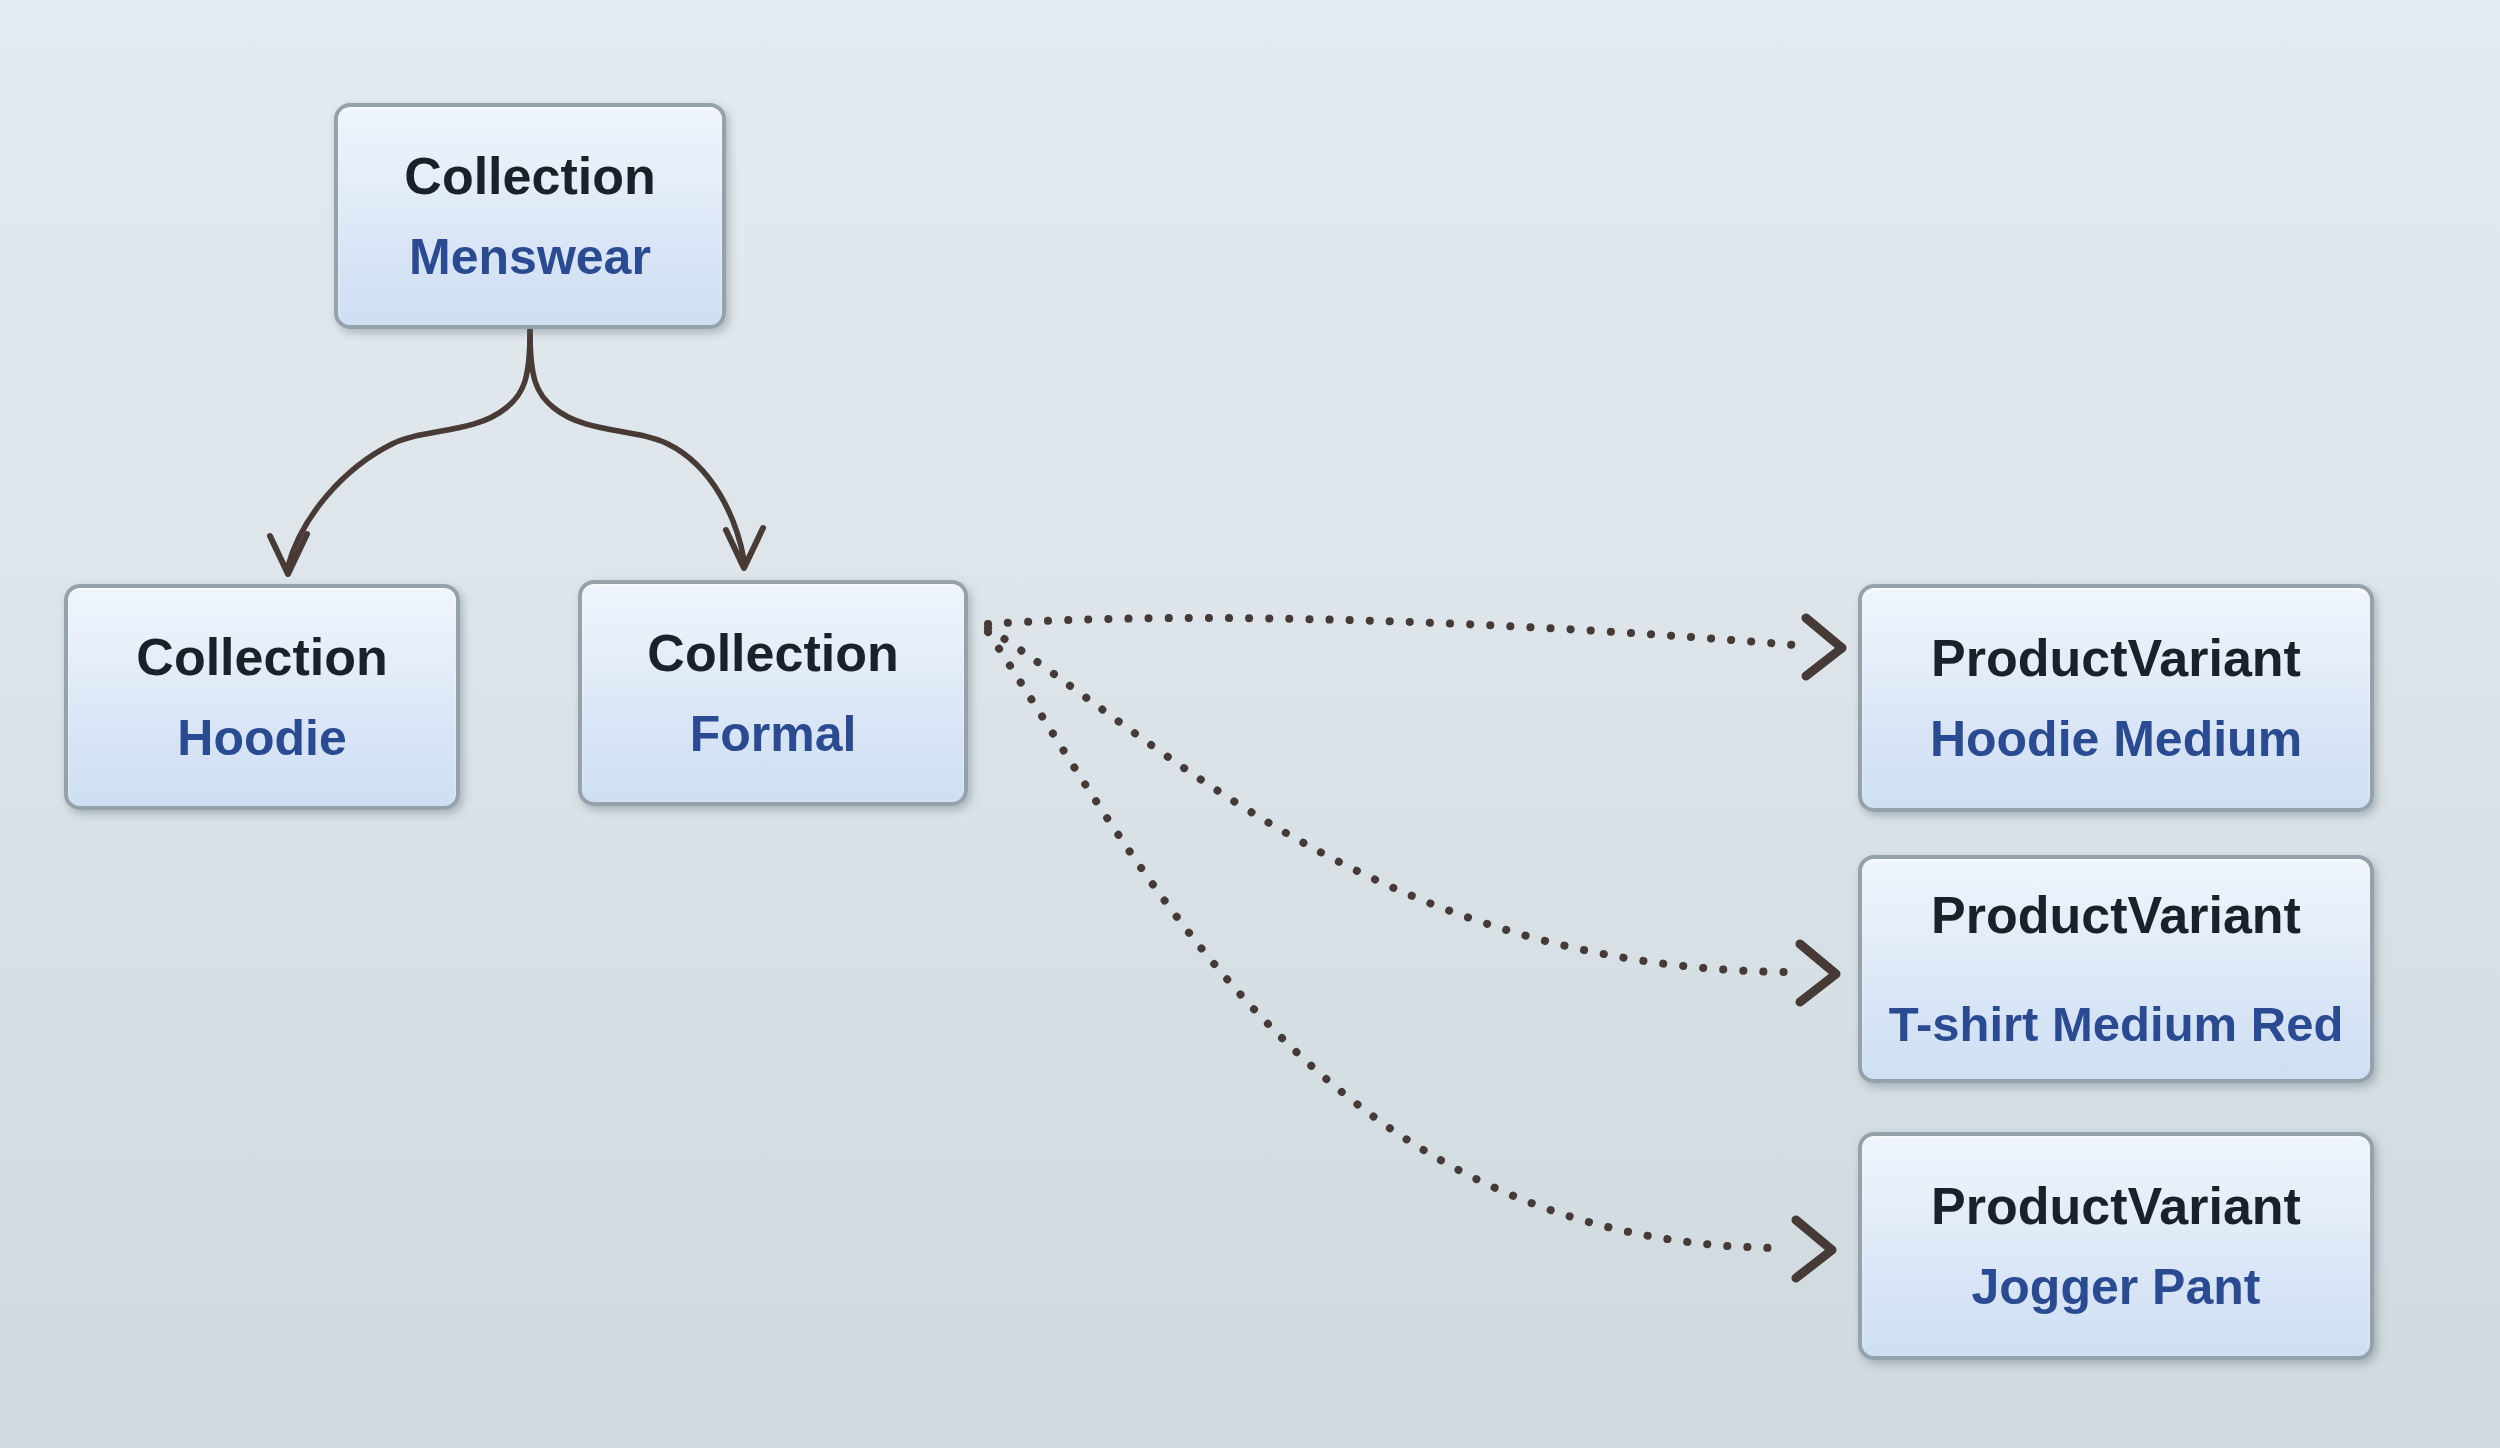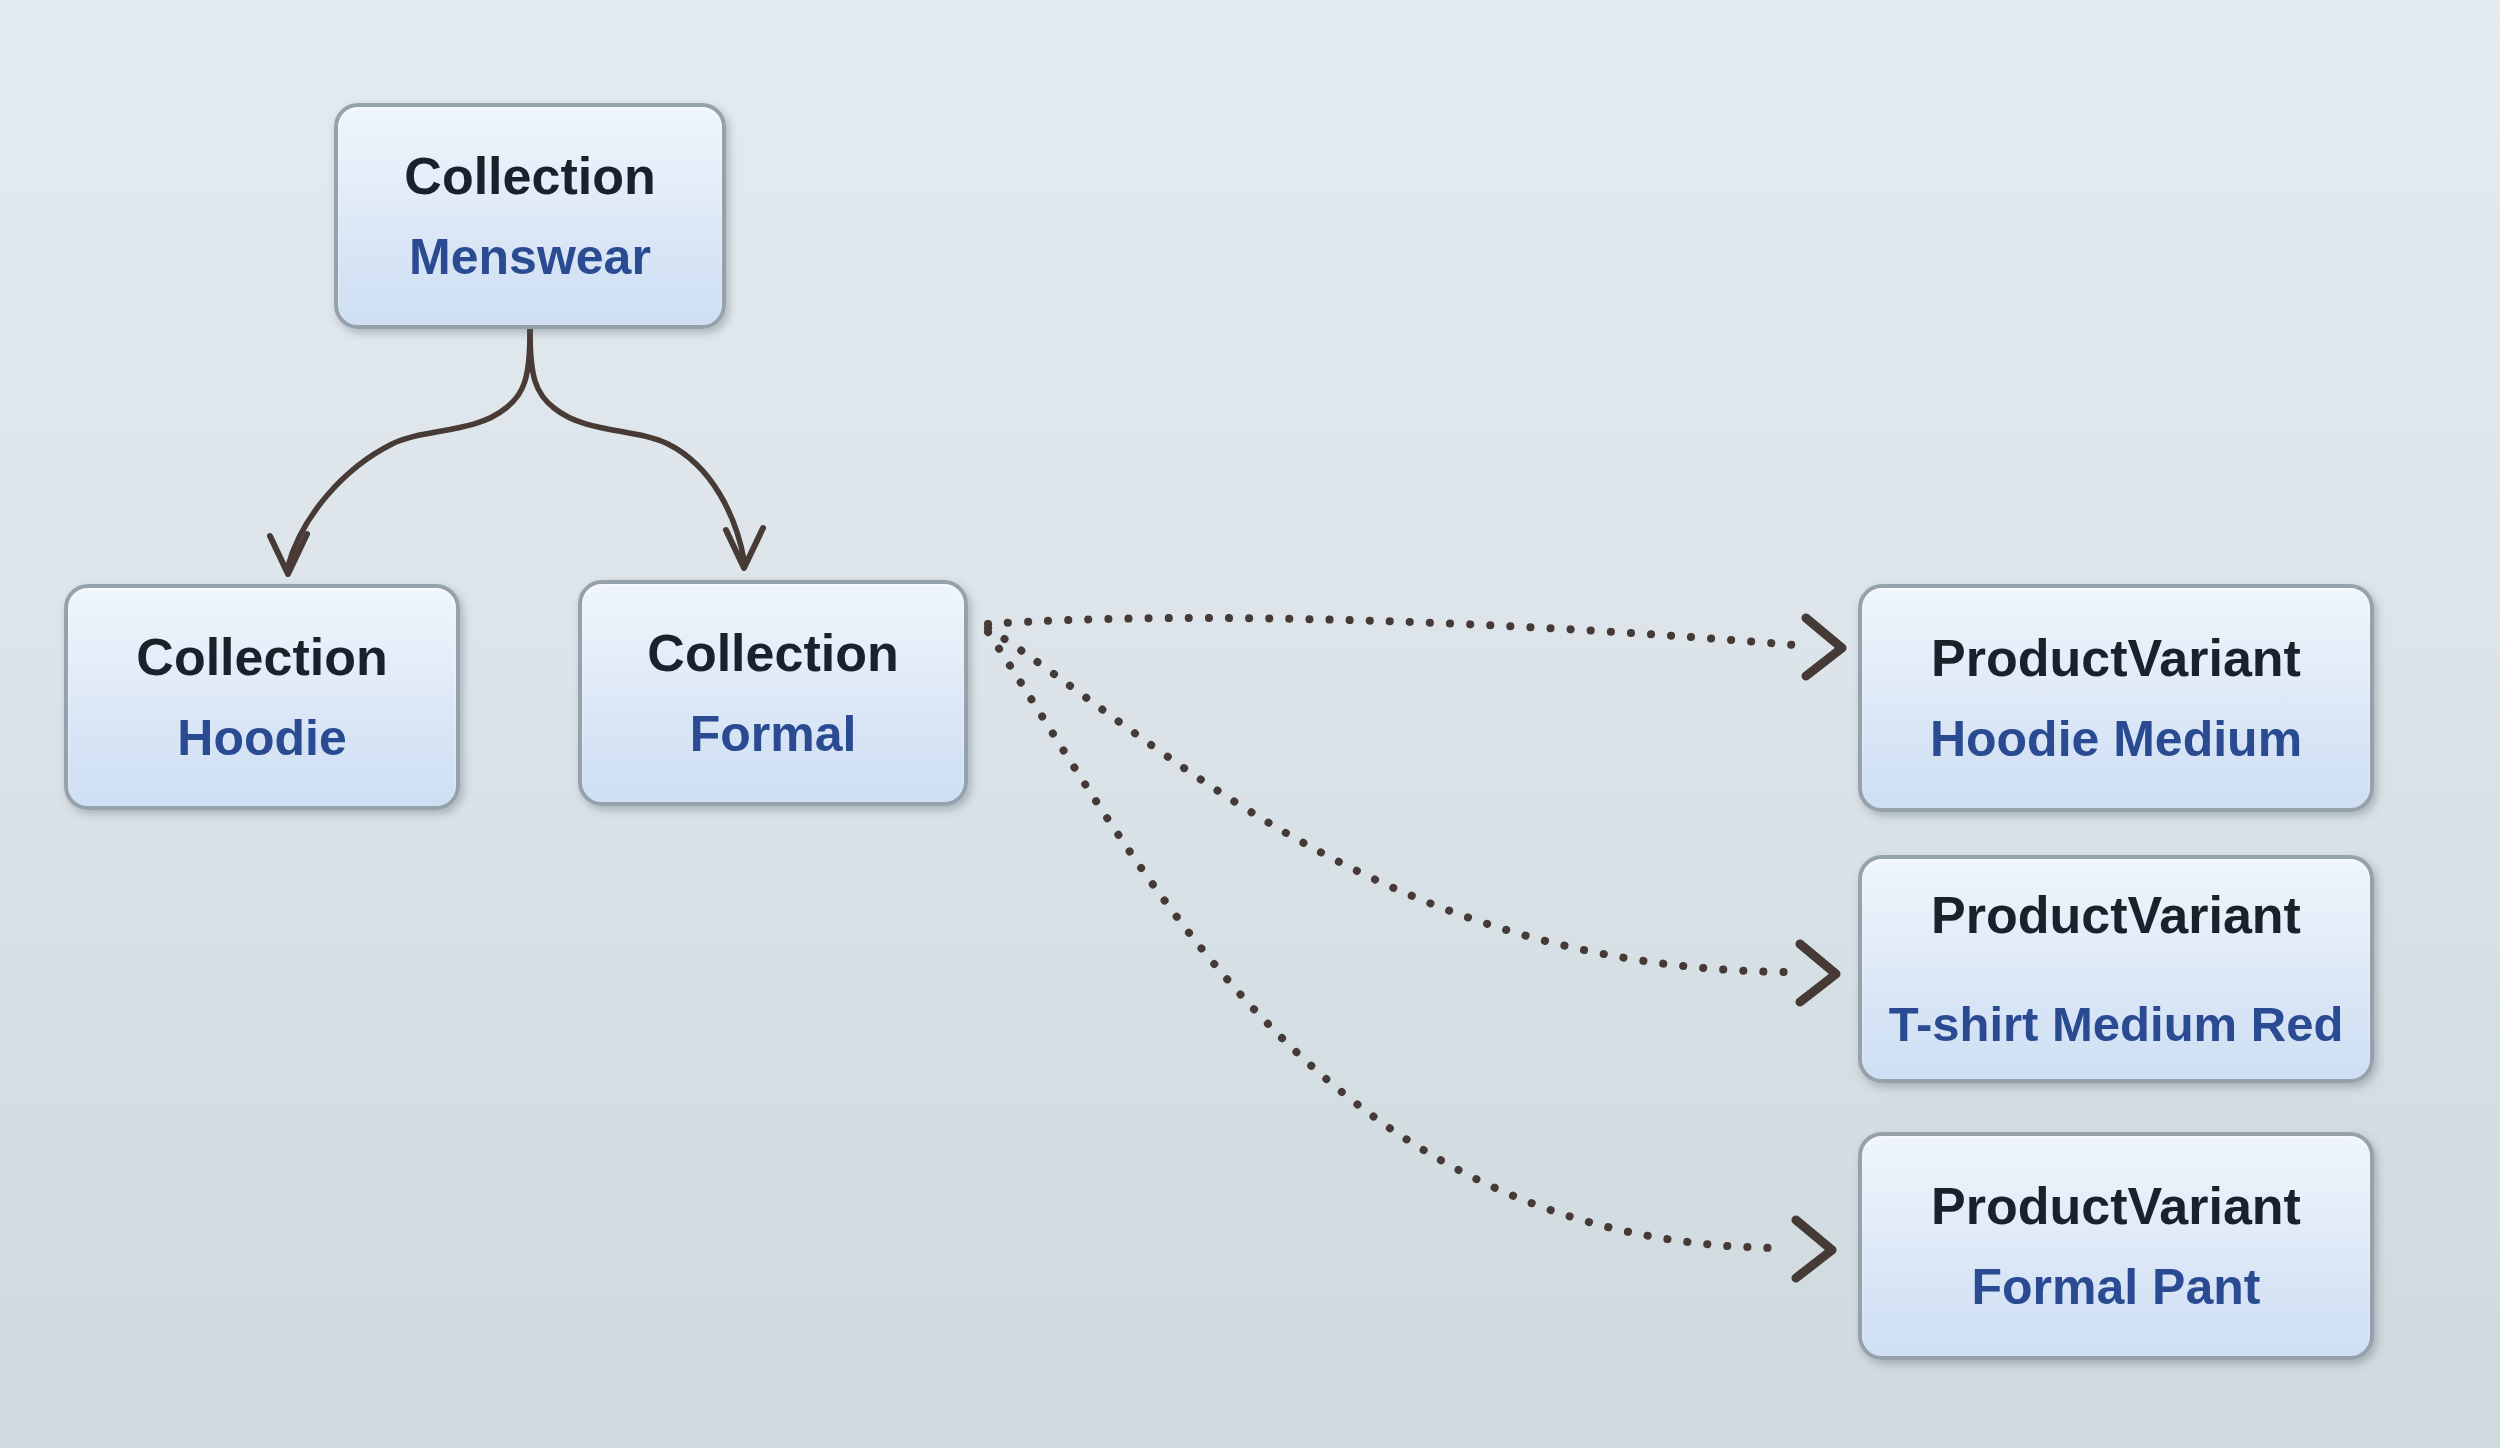--- a/index.html
+++ b/index.html
@@ -10,21 +10,21 @@
   .canvas{
     position:relative;width:2500px;height:1448px;
     background:linear-gradient(180deg,#e3eaf0 0%,#dde5ea 42%,#d5dee3 72%,#cfd9de 100%);
   }
   svg.edges{position:absolute;inset:0;pointer-events:none;}
 
   .node{
     position:absolute;
     box-sizing:border-box;
     border:4px solid #95a2ac;
-    border-radius:24px;
+    border-radius:16px;
     background:linear-gradient(180deg,#eff5fc 0%,#e3ecf8 38%,#d5e3f5 75%,#cfdff3 100%);
     box-shadow:3px 4px 9px rgba(88,100,112,0.38), inset 0 2px 3px rgba(255,255,255,0.65);
     display:flex;flex-direction:column;align-items:center;justify-content:space-evenly;
     padding:14px 8px;
   }
   .node-type{
     color:#1b212b;font-weight:bold;font-size:52px;line-height:1;letter-spacing:0px;
     white-space:nowrap;
   }
   .node-name{
@@ -87,16 +87,16 @@
     <span class="node-name">Hoodie Medium</span>
   </div>
 
   <div class="node n-tshirt">
     <span class="node-type">ProductVariant</span>
     <span class="node-name">T-shirt Medium Red</span>
   </div>
 
   <div class="node n-jogger">
     <span class="node-type">ProductVariant</span>
-    <span class="node-name">Formal Pant</span>
+    <span class="node-name">Jogger Pant</span>
   </div>
 
 </div>
 
 </body></html>

